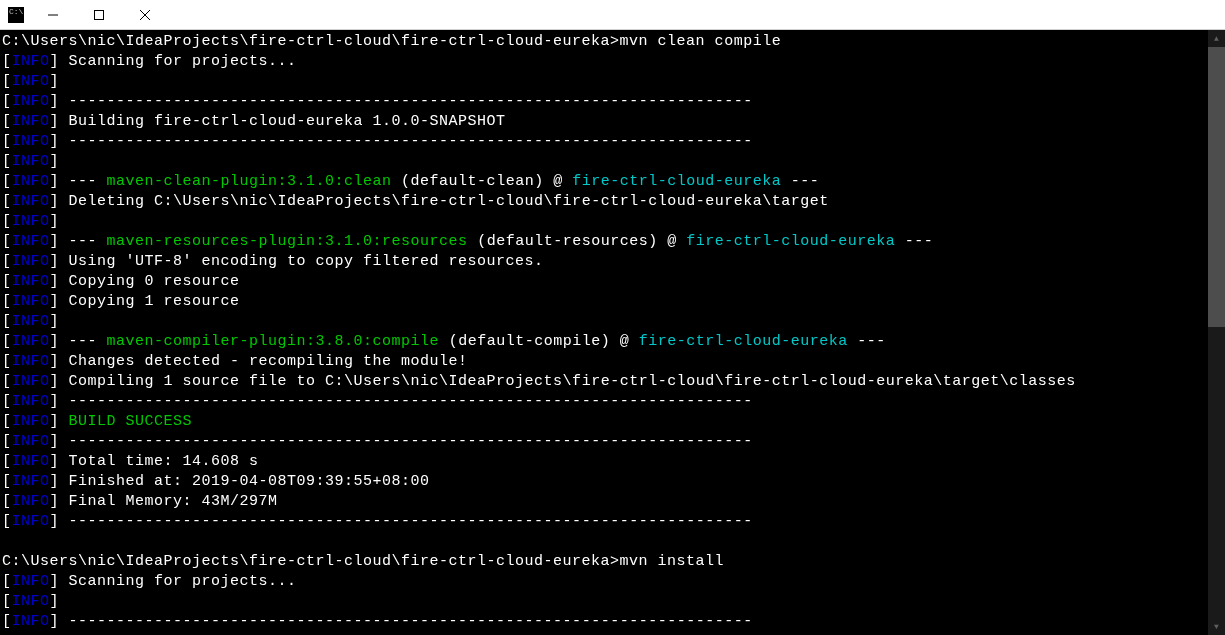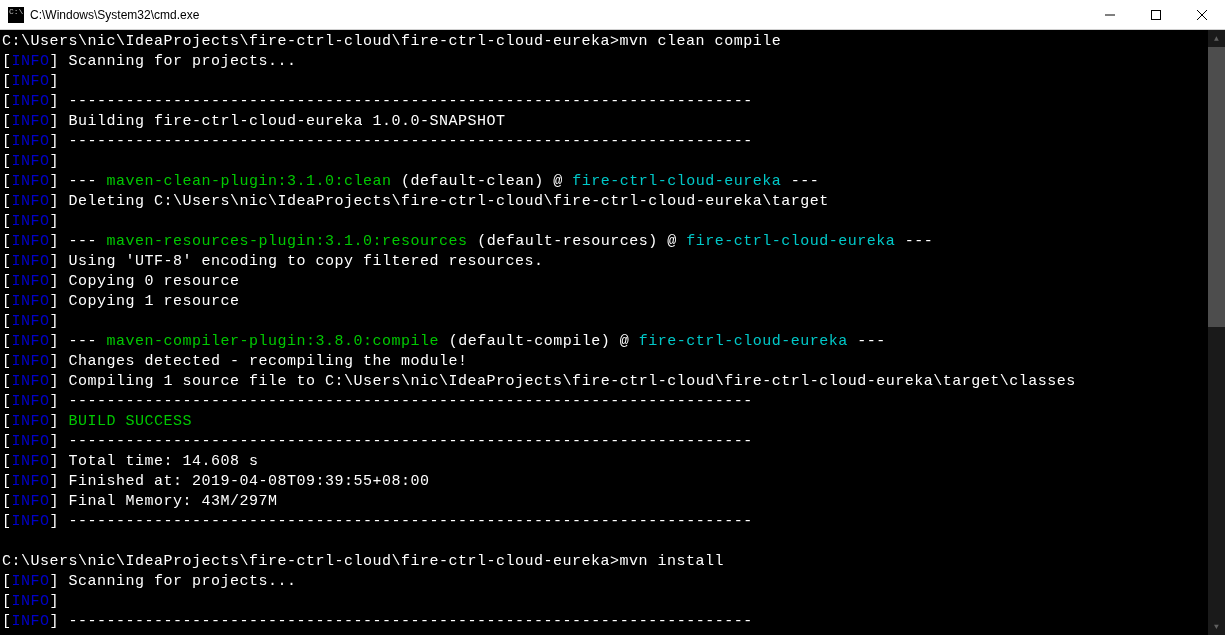--- a/index.html
+++ b/index.html
@@ -102,21 +102,20 @@
 .plugin { color: #00c800; }
 .project { color: #00c8c8; }
 .success { color: #00c800; }
 .white { color: #ffffff; }
 </style>
 </head>
 <body>
 
 <div class="titlebar">
   <span class="titlebar-icon"></span>
-  <span class="titlebar-text">C:\Windows\System32\cmd.exe</span>
   <div class="window-controls">
     <div class="win-btn">
       <svg width="10" height="10">
           <line x1="0" y1="5" x2="10" y2="5" stroke="#000" stroke-width="1"></line>
         </svg>
     </div>
     <div class="win-btn">
       <svg width="10" height="10">
           <rect x="0.5" y="0.5" width="9" height="9" fill="none" stroke="#000" stroke-width="1"></rect>
         </svg>

